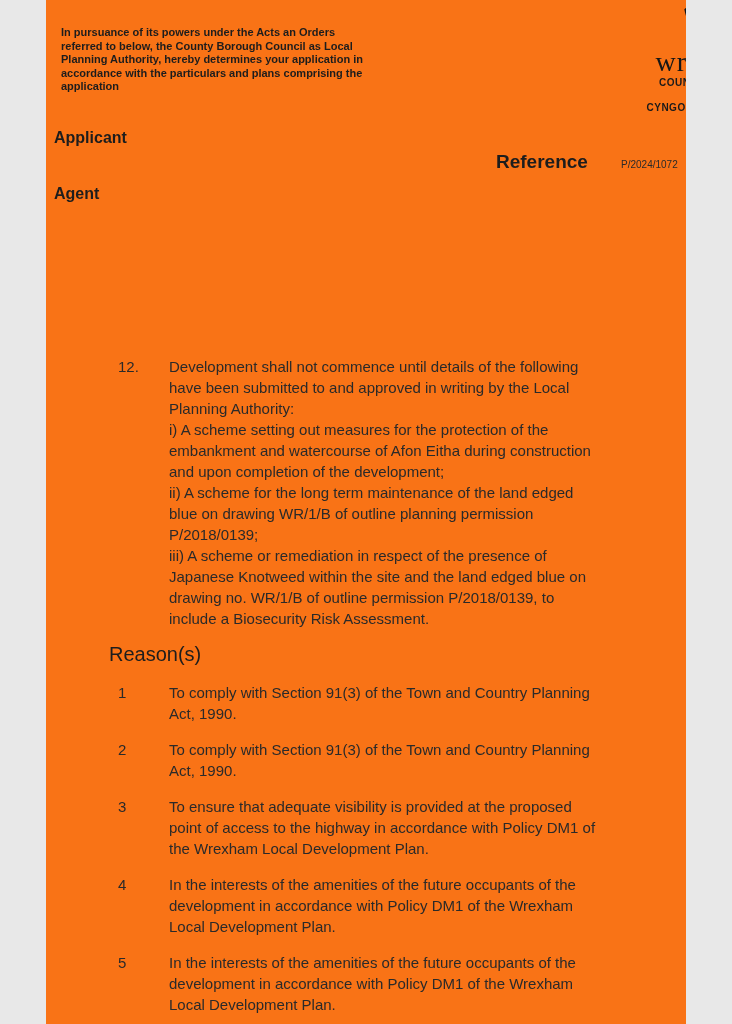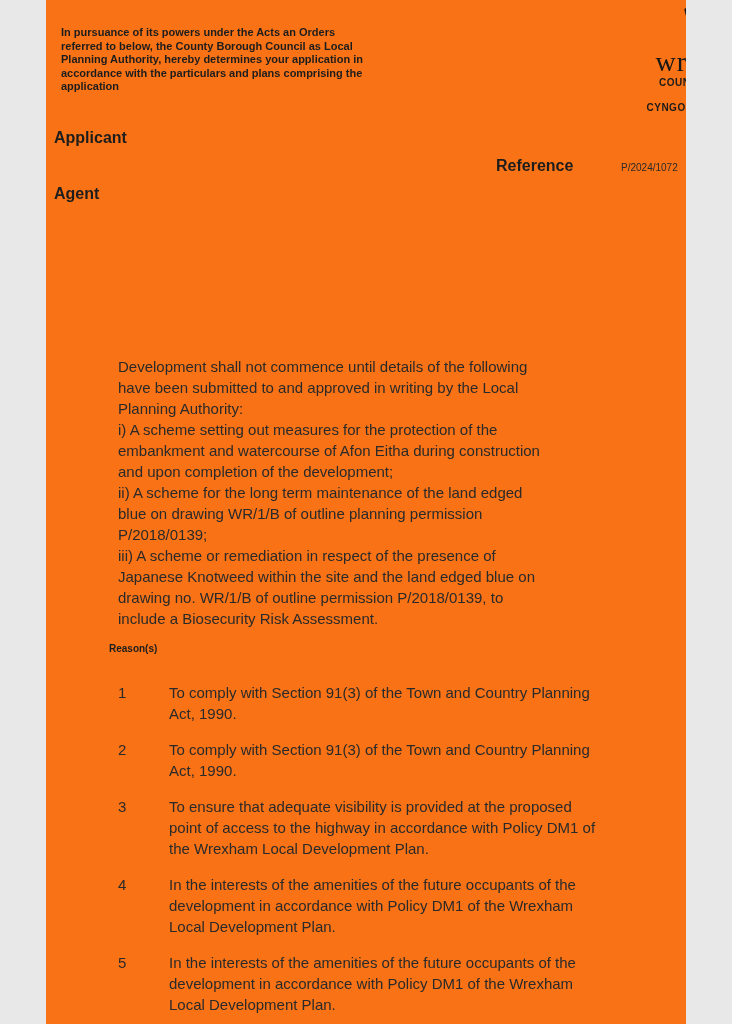--- a/index.html
+++ b/index.html
@@ -34,28 +34,28 @@
   }
   .logo-cy { margin-top:1px; }
   .party-label {
     position:absolute; left:8px;
     font-size:16px; font-weight:bold; color:#1d1d1d;
   }
   .applicant { top:129px; }
   .agent { top:185px; }
   .details { position:absolute; left:450px; top:151px; }
   .detail-row { display:flex; align-items:baseline; margin-bottom:14px; }
-  .detail-label { width:125px; font-size:16px; font-weight:bold; color:#1d1d1d;margin-top:6px; }
+  .detail-label { width:125px; font-size:19px; font-weight:bold; color:#1d1d1d; }
   .detail-value { font-size:10px; color:#2a2a2a; }
   .condition { position:absolute; left:72px; top:356px; display:flex; }
   .num-col { width:51px; font-size:15px; line-height:21px; color:#2a2a2a; flex-shrink:0; }
   .text-col { width:480px; font-size:15px; line-height:21px; color:#2a2a2a; white-space:pre-line; }
   .reasons-heading {
     position:absolute; left:63px; top:643px;
-    font-size:10px; font-weight:bold; color:#1d1d1d;
+    font-size:20px; font-weight:normal; color:#1d1d1d;
   }
   .reasons { position:absolute; left:72px; top:682px; }
   .reason { display:flex; margin-bottom:15px; }
 </style>
 </head>
 <body>
 
 <div class="page">
 
   <div class="intro">In pursuance of its powers under the Acts an Orders
@@ -84,20 +84,21 @@
   <div class="party-label agent">Agent</div>
 
   <div class="details">
     <div class="detail-row">
       <span class="detail-label">Reference</span>
       <span class="detail-value">P/2024/1072</span>
     </div>
   </div>
 
   <div class="condition">
+    <div class="num-col">12.</div>
     <div class="text-col">Development shall not commence until details of the following
 have been submitted to and approved in writing by the Local
 Planning Authority:
 i) A scheme setting out measures for the protection of the
 embankment and watercourse of Afon Eitha during construction
 and upon completion of the development;
 ii) A scheme for the long term maintenance of the land edged
 blue on drawing WR/1/B of outline planning permission
 P/2018/0139;
 iii) A scheme or remediation in respect of the presence of

